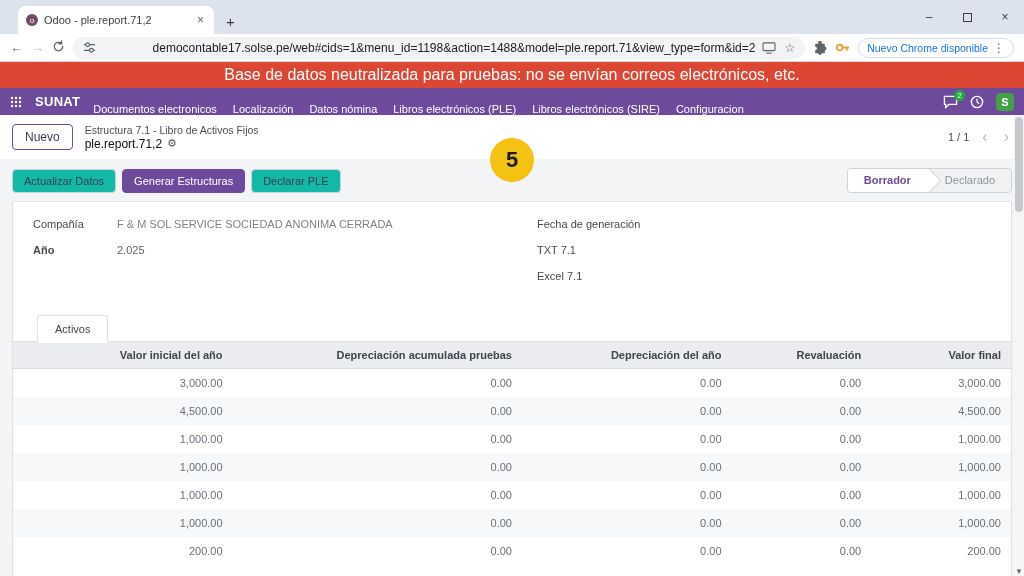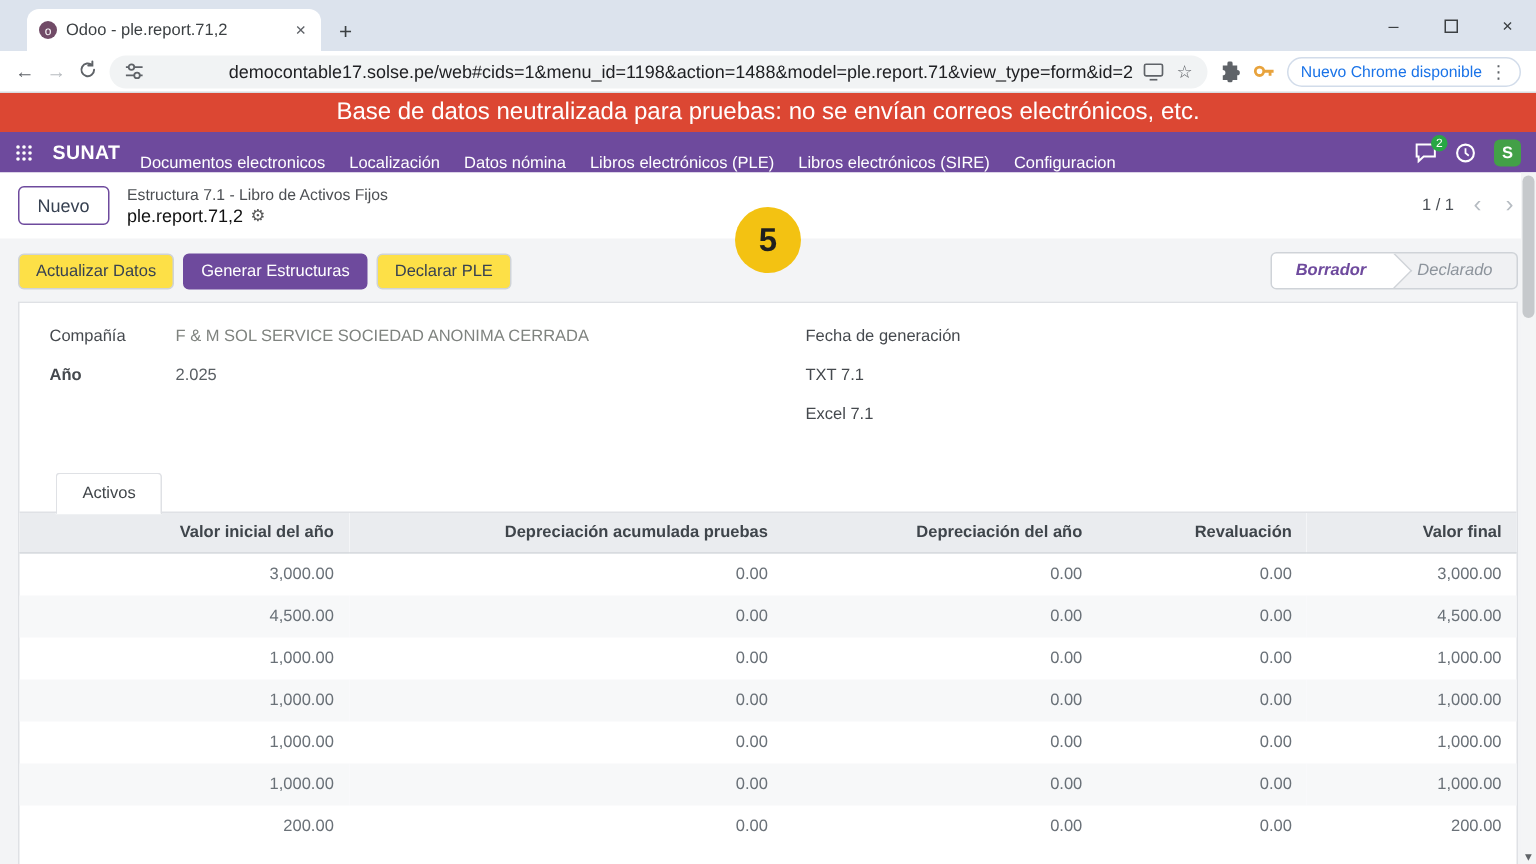--- a/index.html
+++ b/index.html
@@ -44,24 +44,24 @@
   .btn-new { background: #fff; border: 1px solid #6e4a9d; color: #374151; font-size: 12px; padding: 5px 12px; border-radius: 4px; font-family: inherit; }
   .bc-title { font-size: 10.5px; color: #4c4f53; }
   .bc-record { font-size: 12px; color: #111; display: flex; align-items: center; gap: 5px; margin-top: 1px; }
   .gear { font-size: 11px; color: #555; }
   .pager { margin-left: auto; display: flex; align-items: center; gap: 10px; font-size: 11px; color: #4a4f55; }
   .chev { font-size: 16px; color: #b6bcc2; line-height: 1; padding: 0 3px; }
 
   
   .content { position: relative; height: 417px; background: #f3f4f6; }
   .action-row { display: flex; align-items: center; gap: 6px; padding: 9px 12px 8px; }
-  .btn { font-size: 11px; padding: 5px 11px; border-radius: 4px; border: 1px solid #cfd3d8; background: #fde047; color: #374151; font-family: inherit; }
+  .btn { font-size: 11px; padding: 5px 11px; border-radius: 4px; border: 1px solid #cfd3d8; background: #14b8a6; color: #374151; font-family: inherit; }
   .btn.primary { background: #6e4a9d; border-color: #6e4a9d; color: #fff; }
   .statusbar { margin-left: auto; display: flex; border: 1px solid #cfd3d8; border-radius: 4px; overflow: hidden; background: #f0f1f3; height: 25px; }
-  .status { position: relative; padding: 0 16px; line-height: 23px; font-size: 11px; color: #8d949c; white-space: nowrap; font-style: italic; }
+  .status { position: relative; padding: 0 16px; line-height: 23px; font-size: 11px; color: #8d949c; white-space: nowrap; }
   .status.active { background: #fff; color: #6e4a9d; font-weight: bold; padding-right: 18px; }
   .status.active::after { content: ""; position: absolute; right: -9px; top: 3px; width: 16px; height: 16px; background: #fff; border-top: 1px solid #cfd3d8; border-right: 1px solid #cfd3d8; transform: rotate(45deg); z-index: 1; }
 
   .sheet { margin: 0 12px; background: #fff; border: 1px solid #dfe1e5; height: 400px; padding-top: 16px; }
   .form-grid { display: grid; grid-template-columns: 1fr 1fr; column-gap: 50px; padding: 0 20px; }
   .field { display: flex; align-items: baseline; gap: 14px; margin-bottom: 14px; font-size: 11px; }
   .field label { color: #45494e; min-width: 70px; }
   .field label.wide { min-width: 130px; }
   .field .bold { font-weight: bold; }
   .val-muted { color: #7f837f; }

